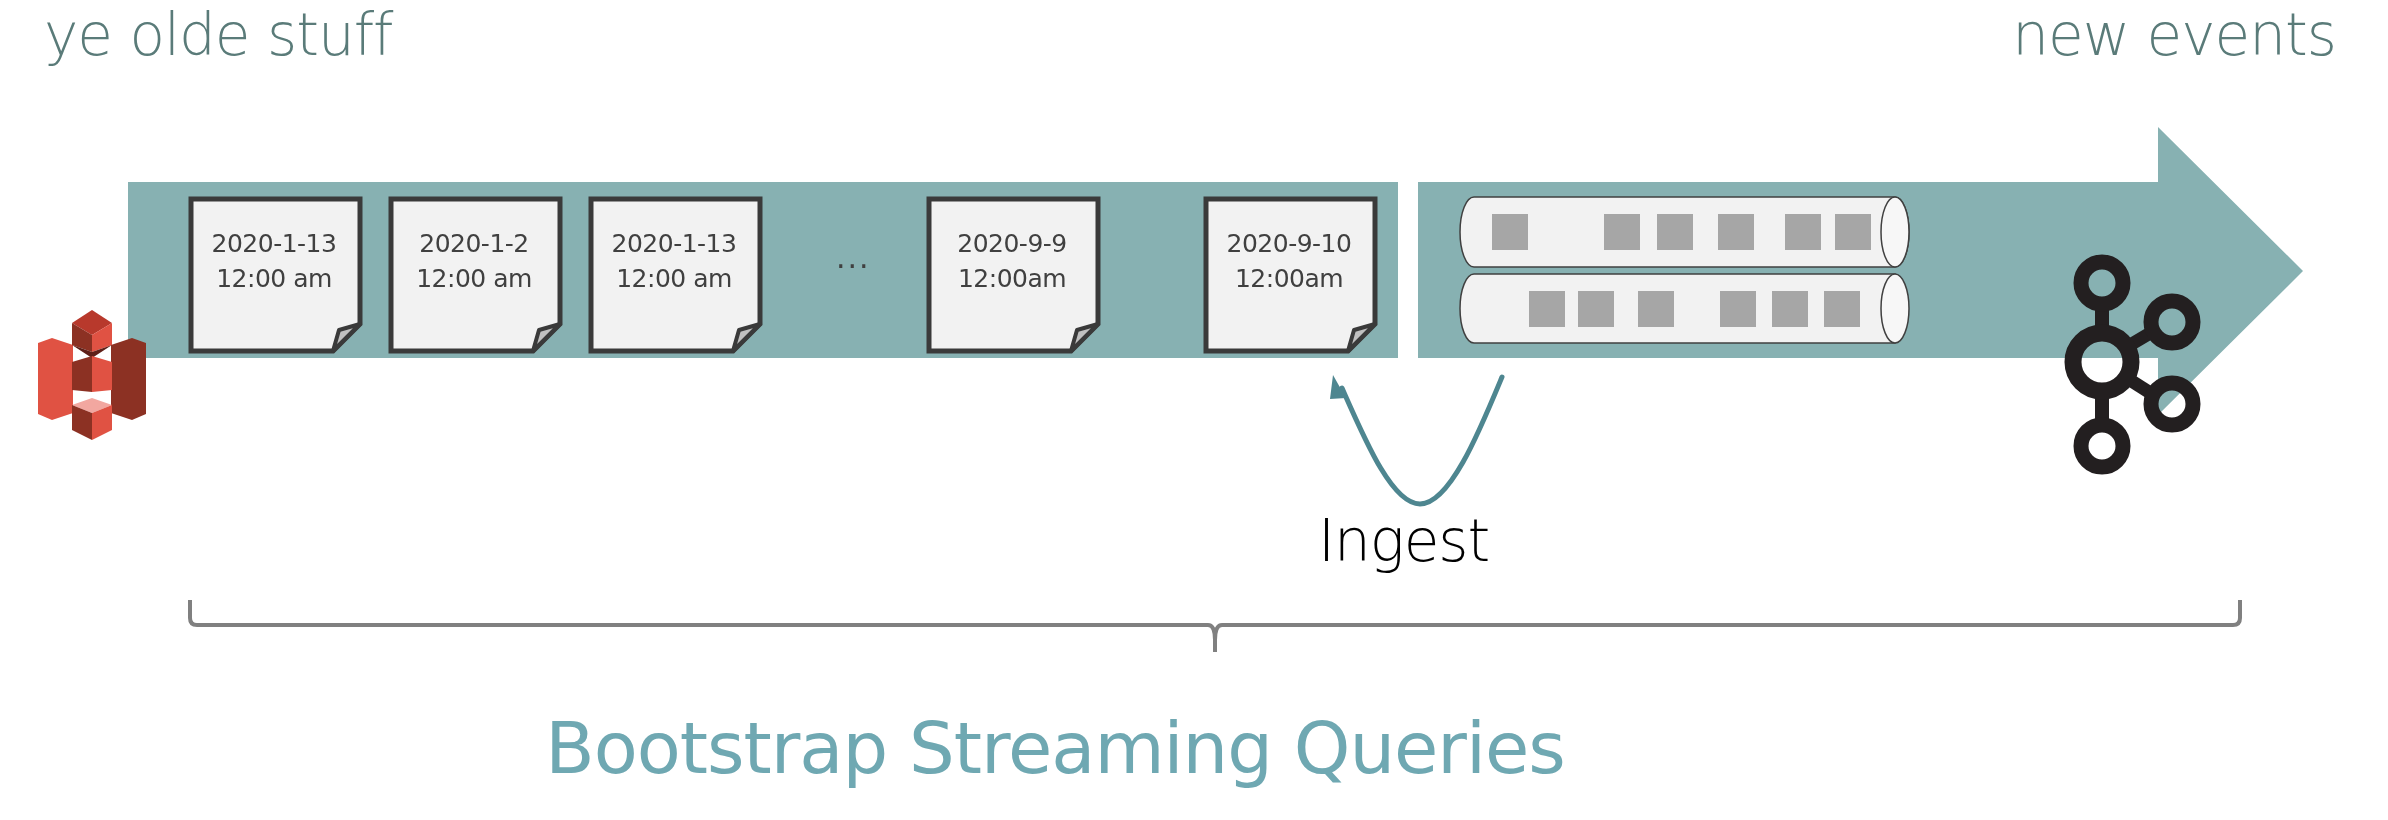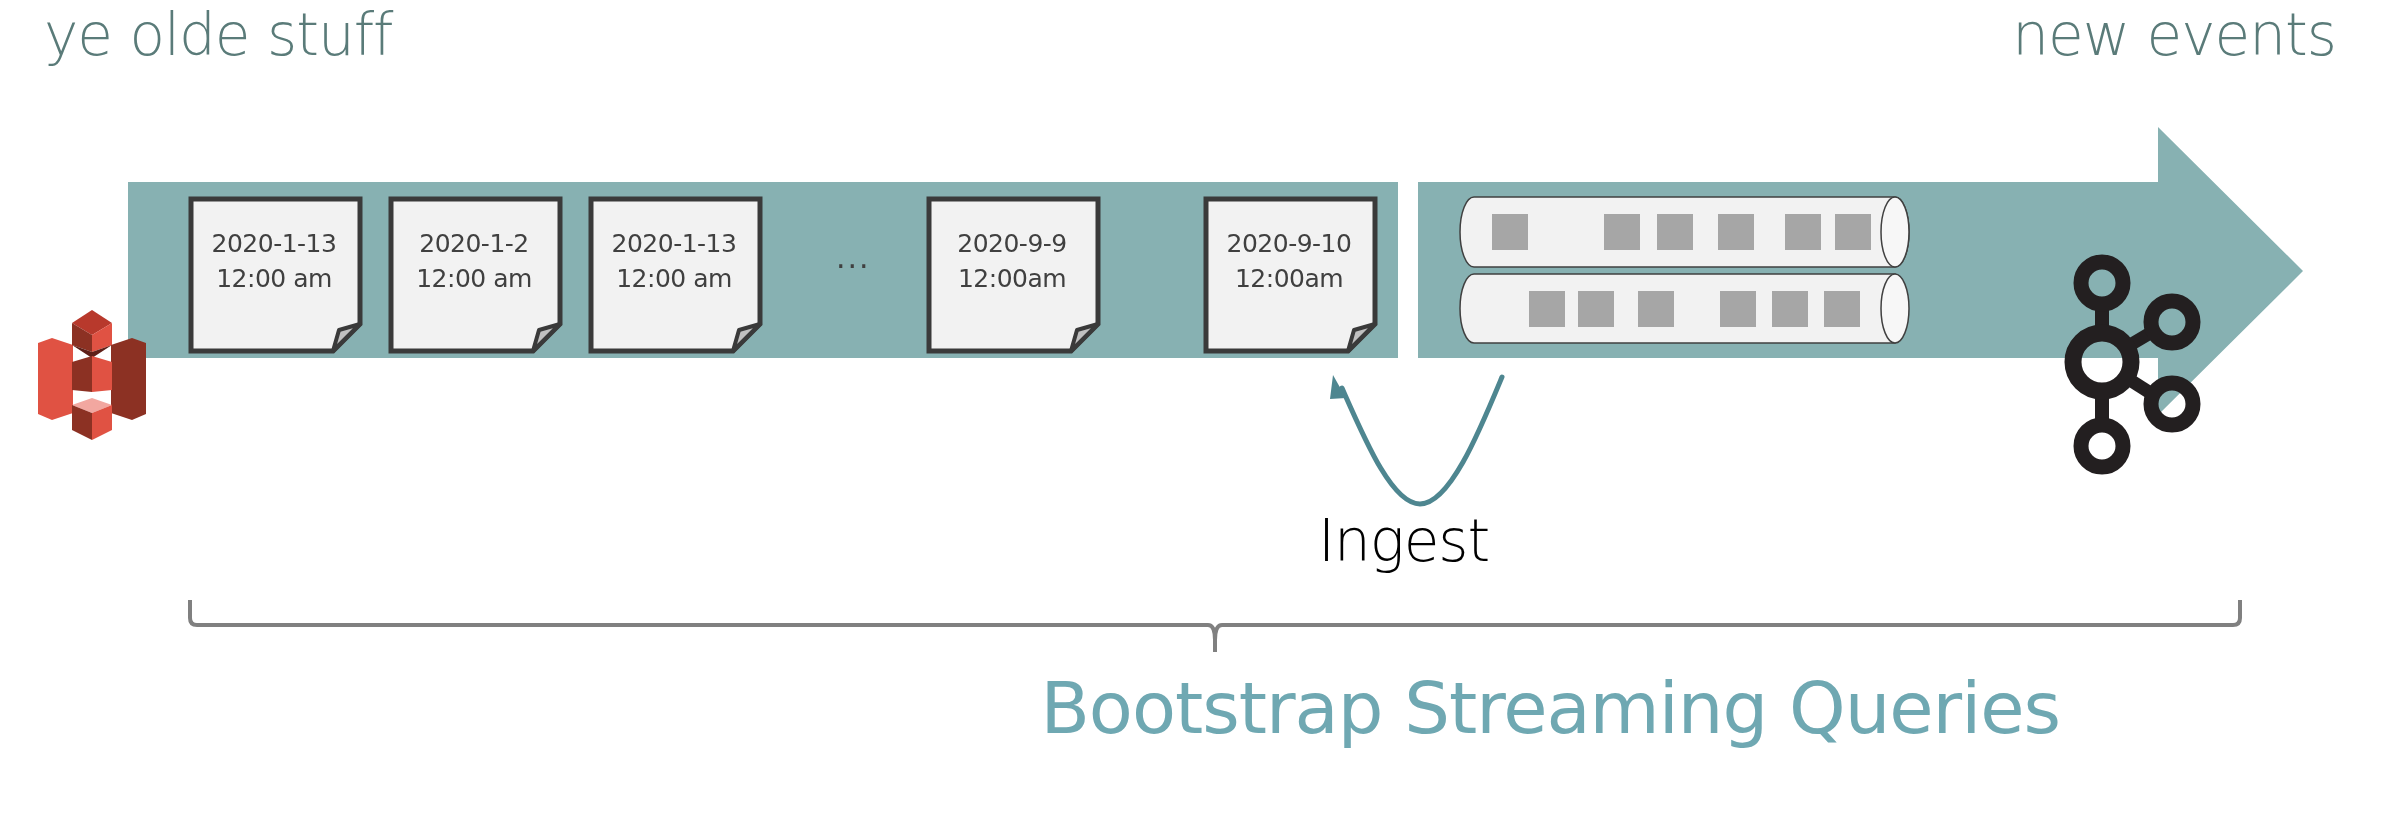--- a/index.html
+++ b/index.html
@@ -13,21 +13,21 @@
   #label-right { right: 52px; }
   .doc { position: absolute; width: 175px; height: 158px; }
   .doc svg { position: absolute; left: 0; top: 0; }
   .doc-text { position: absolute; left: 0; top: 30px; width: 172px; text-align: center;
               font-size: 25px; color: #404040; line-height: 35px; font-family: "DejaVu Sans", sans-serif;
               letter-spacing: -0.5px; }
   #ellipsis { position: absolute; left: 836px; top: 240px; font-size: 30px; color: #404040;
               letter-spacing: 2px; }
   #ingest-label { position: absolute; left: 1318px; top: 500px; font-size: 58px; color: #000000;
                   font-weight: 200; letter-spacing: -1px; font-family: "DejaVu Sans", sans-serif; margin-top: 7px; }
-  #title { position: absolute; left: 0; width: 2060px; top: 666px; text-align: right;
+  #title { position: absolute; left: 0; width: 2060px; top: 706px; text-align: center;
            font-size: 72px; color: #6fa8b2; letter-spacing: -1px; font-family: "DejaVu Sans", sans-serif;
            padding-left: 50px; box-sizing: border-box; }
 </style>
 </head>
 <body>
 
 <svg id="canvas" width="2388" height="820" viewBox="0 0 2388 820">
 
   <rect x="128" y="182" width="1270" height="176" fill="#87b1b2"></rect>
 

